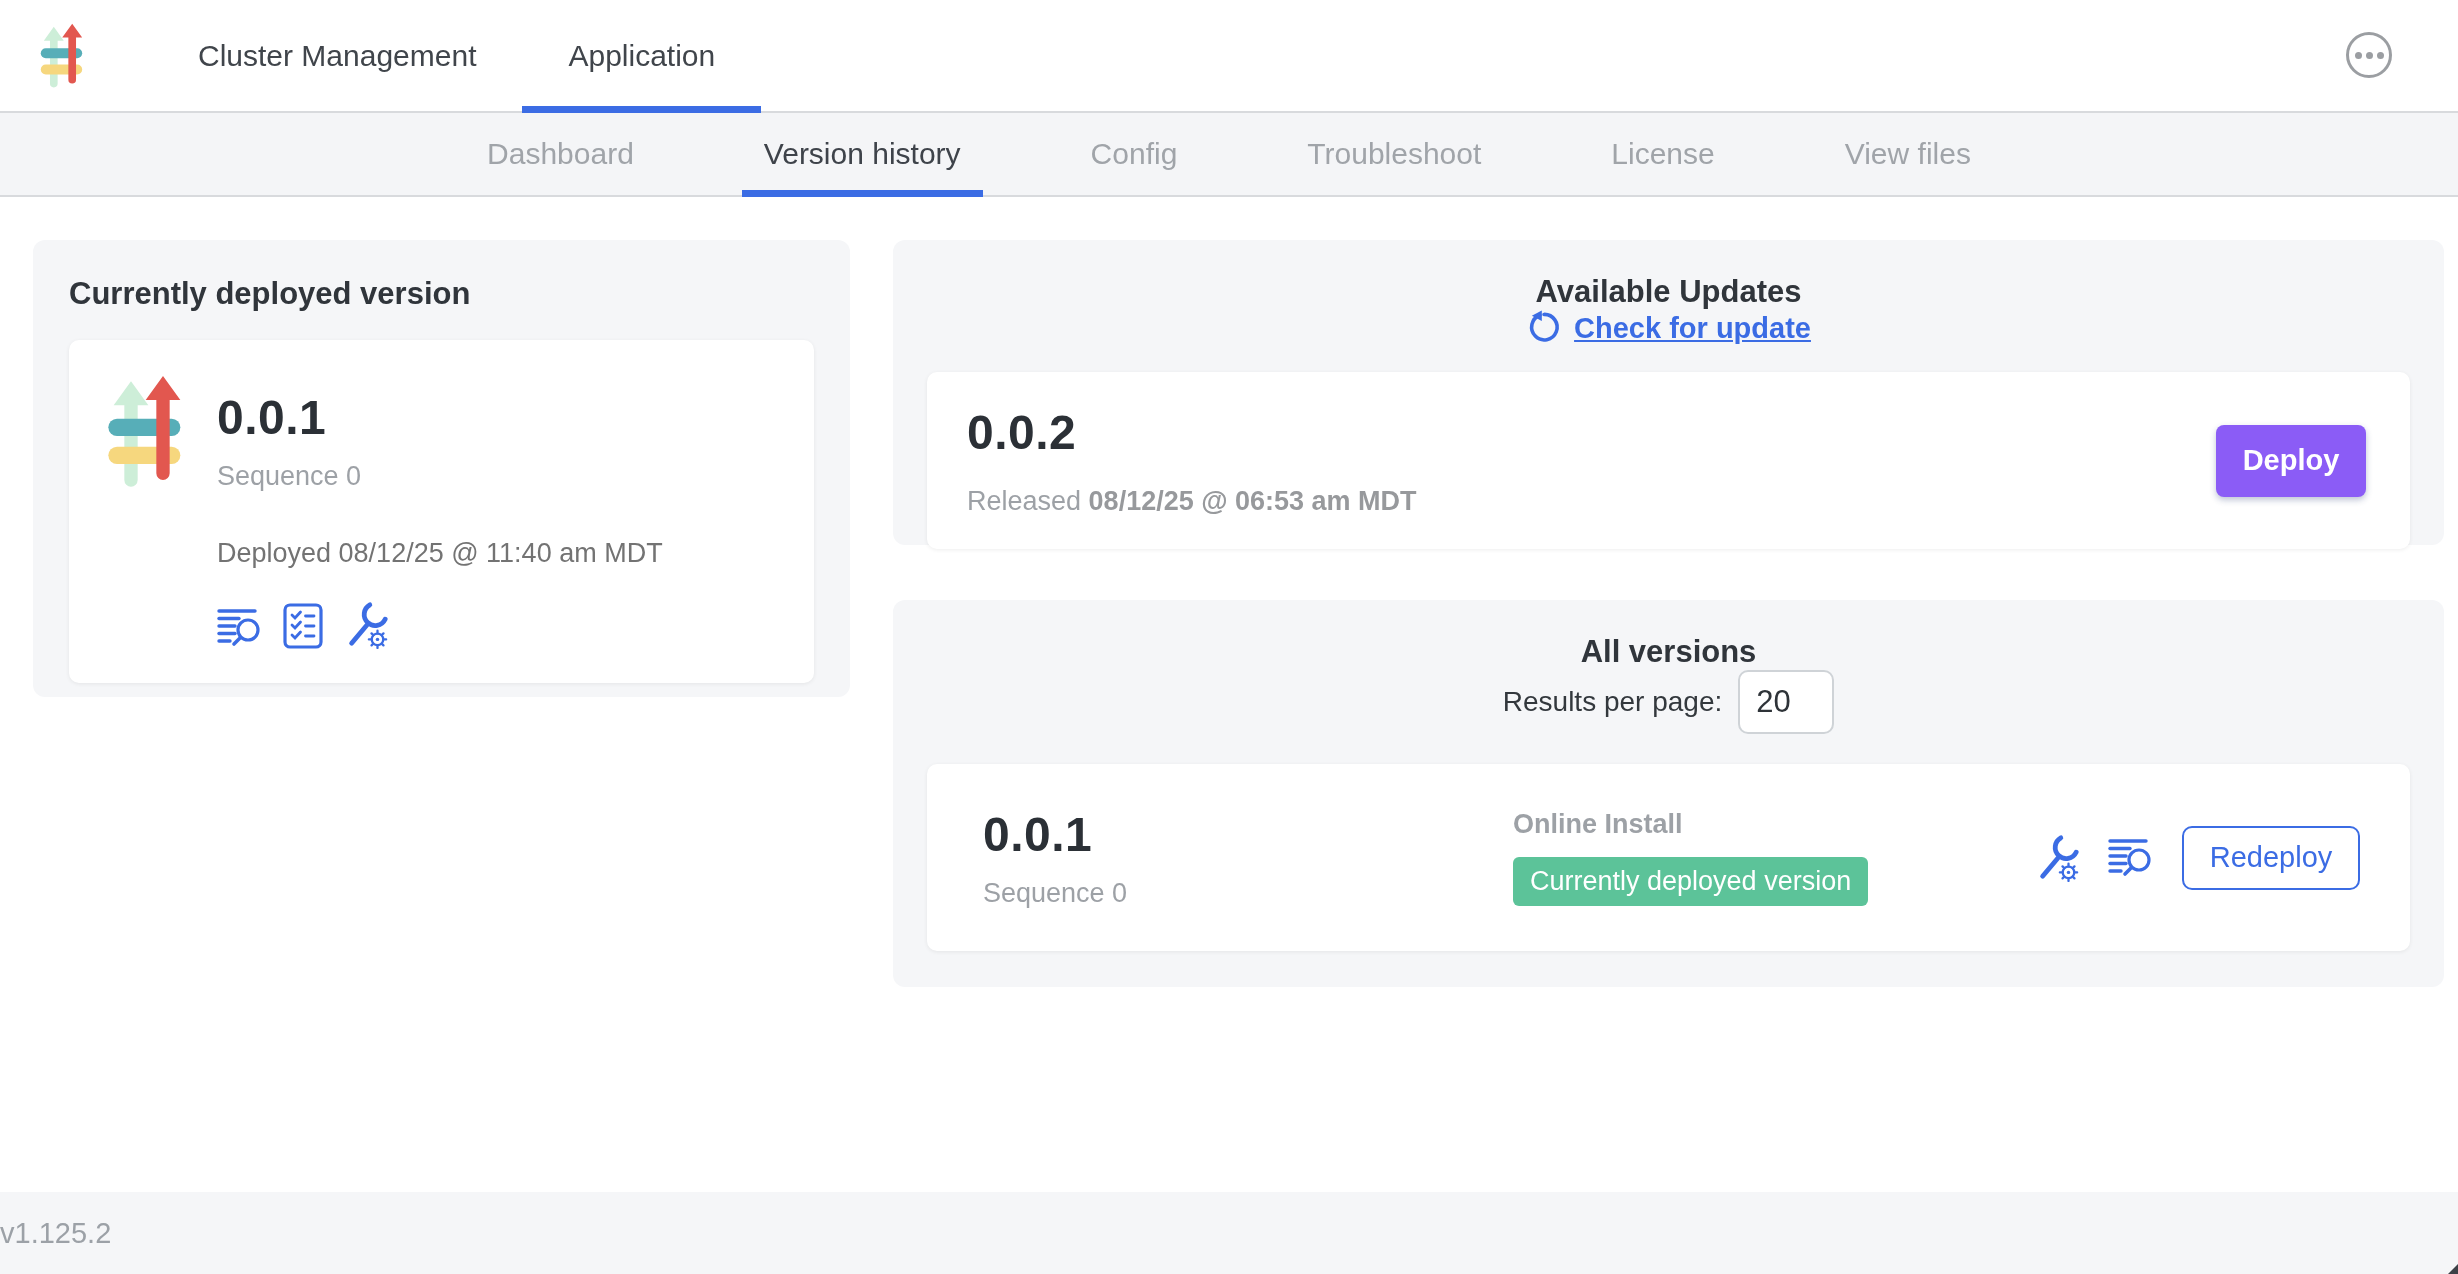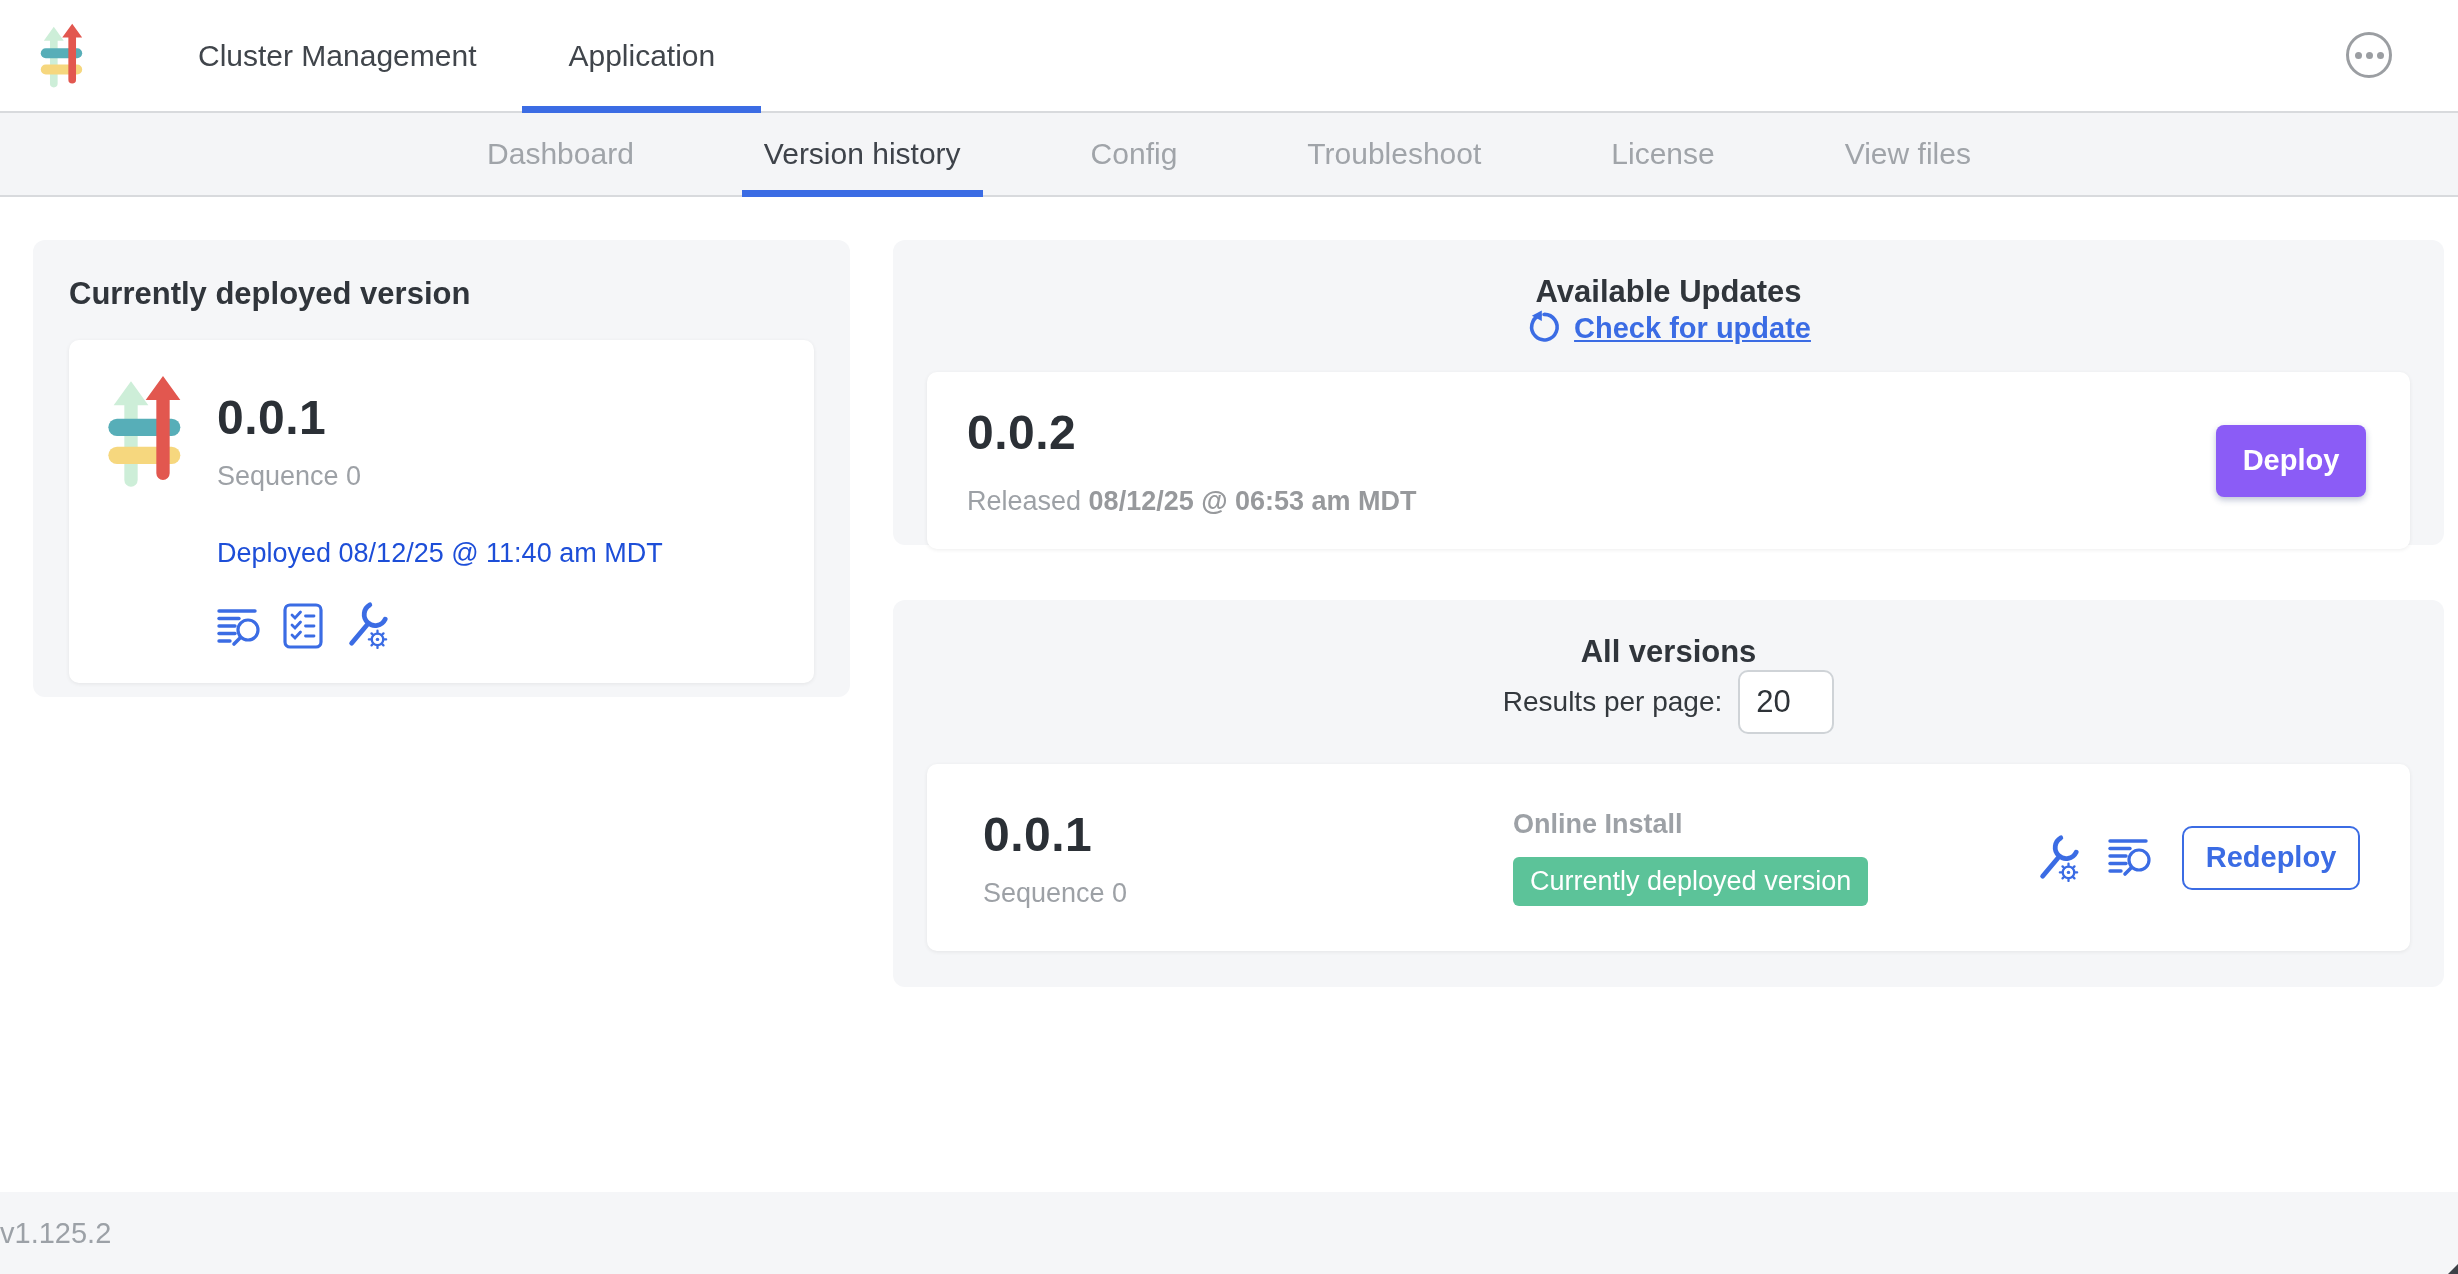--- a/index.html
+++ b/index.html
@@ -37,21 +37,21 @@
   .inner { background:#fff; border-radius:10px; box-shadow:0 1px 4px rgba(0,0,0,.07); }
 
   
   .left-card { width:817px; height:457px; flex:none; padding:36px; }
   .left-inner { margin-top:28px; padding:36px 40px 34px 38px; display:flex; }
   .card-logo { width:80px; height:112px; flex:none; }
   .left-info { margin-left:30px; }
   .ver-big { font-size:48px; font-weight:bold; color:#2b3036; letter-spacing:.5px; }
   .left-info .ver-big { margin-top:14px; }
   .seq { font-size:27px; color:#9da1a6; margin-top:16px; }
-  .deployed { font-size:27px; color:#1d4ed8; margin-top:46px; }
+  .deployed { font-size:27px; color:#737373; margin-top:46px; }
   .icon-row { margin-top:32px; display:flex; align-items:flex-end; gap:20px; }
   .icon-row svg, .row-icons svg { display:block; cursor:pointer; }
 
   
   .right-col { flex:1; }
   .updates-card { height:305px; }
   .card-head { display:flex; justify-content:space-between; align-items:center;flex-direction:column; }
   .check-link { display:flex; align-items:center; gap:12px; cursor:pointer; }
   .check-link span { font-size:29px; font-weight:bold; color:#3b6ce4; text-decoration:underline; }
   .update-inner { margin-top:26px; padding:34px 44px 34px 40px; display:flex;
@@ -71,21 +71,21 @@
   .rpp-select span { font-size:31px; color:#2e3338; }
   .version-row { margin-top:30px; padding:34px 50px 34px 56px; display:flex;
     align-items:center; height:187px; }
   .row-col1 { width:530px; flex:none; }
   .row-col2 { flex:1; }
   .install-type { font-size:27px; font-weight:bold; color:#9da1a6; }
   .badge { display:inline-block; margin-top:17px; padding:9px 17px; border-radius:6px;
     background:#5cc399; color:#ffffff; font-size:27px; }
   .row-icons { display:flex; align-items:center; gap:28px; }
   .redeploy-btn { width:178px; height:64px; background:#fff; border:2px solid #3b6ce4;
-    border-radius:10px; color:#3b6ce4; font-size:29px; font-weight:bold;
+    border-radius:10px; color:#3b6ce4; font-size:29px; font-weight:normal;
     font-family:inherit; cursor:pointer; }
 
   
   .footer { height:82px; background:#f5f6f8; display:flex; align-items:center;
     justify-content:flex-start; font-size:29px; color:#9ca1a7; }
   .grip { position:fixed; right:0; bottom:0; width:10px; height:10px; background:#3c4147;
     clip-path:polygon(100% 0, 100% 100%, 0 100%); }
 </style>
 </head>
 <body>

